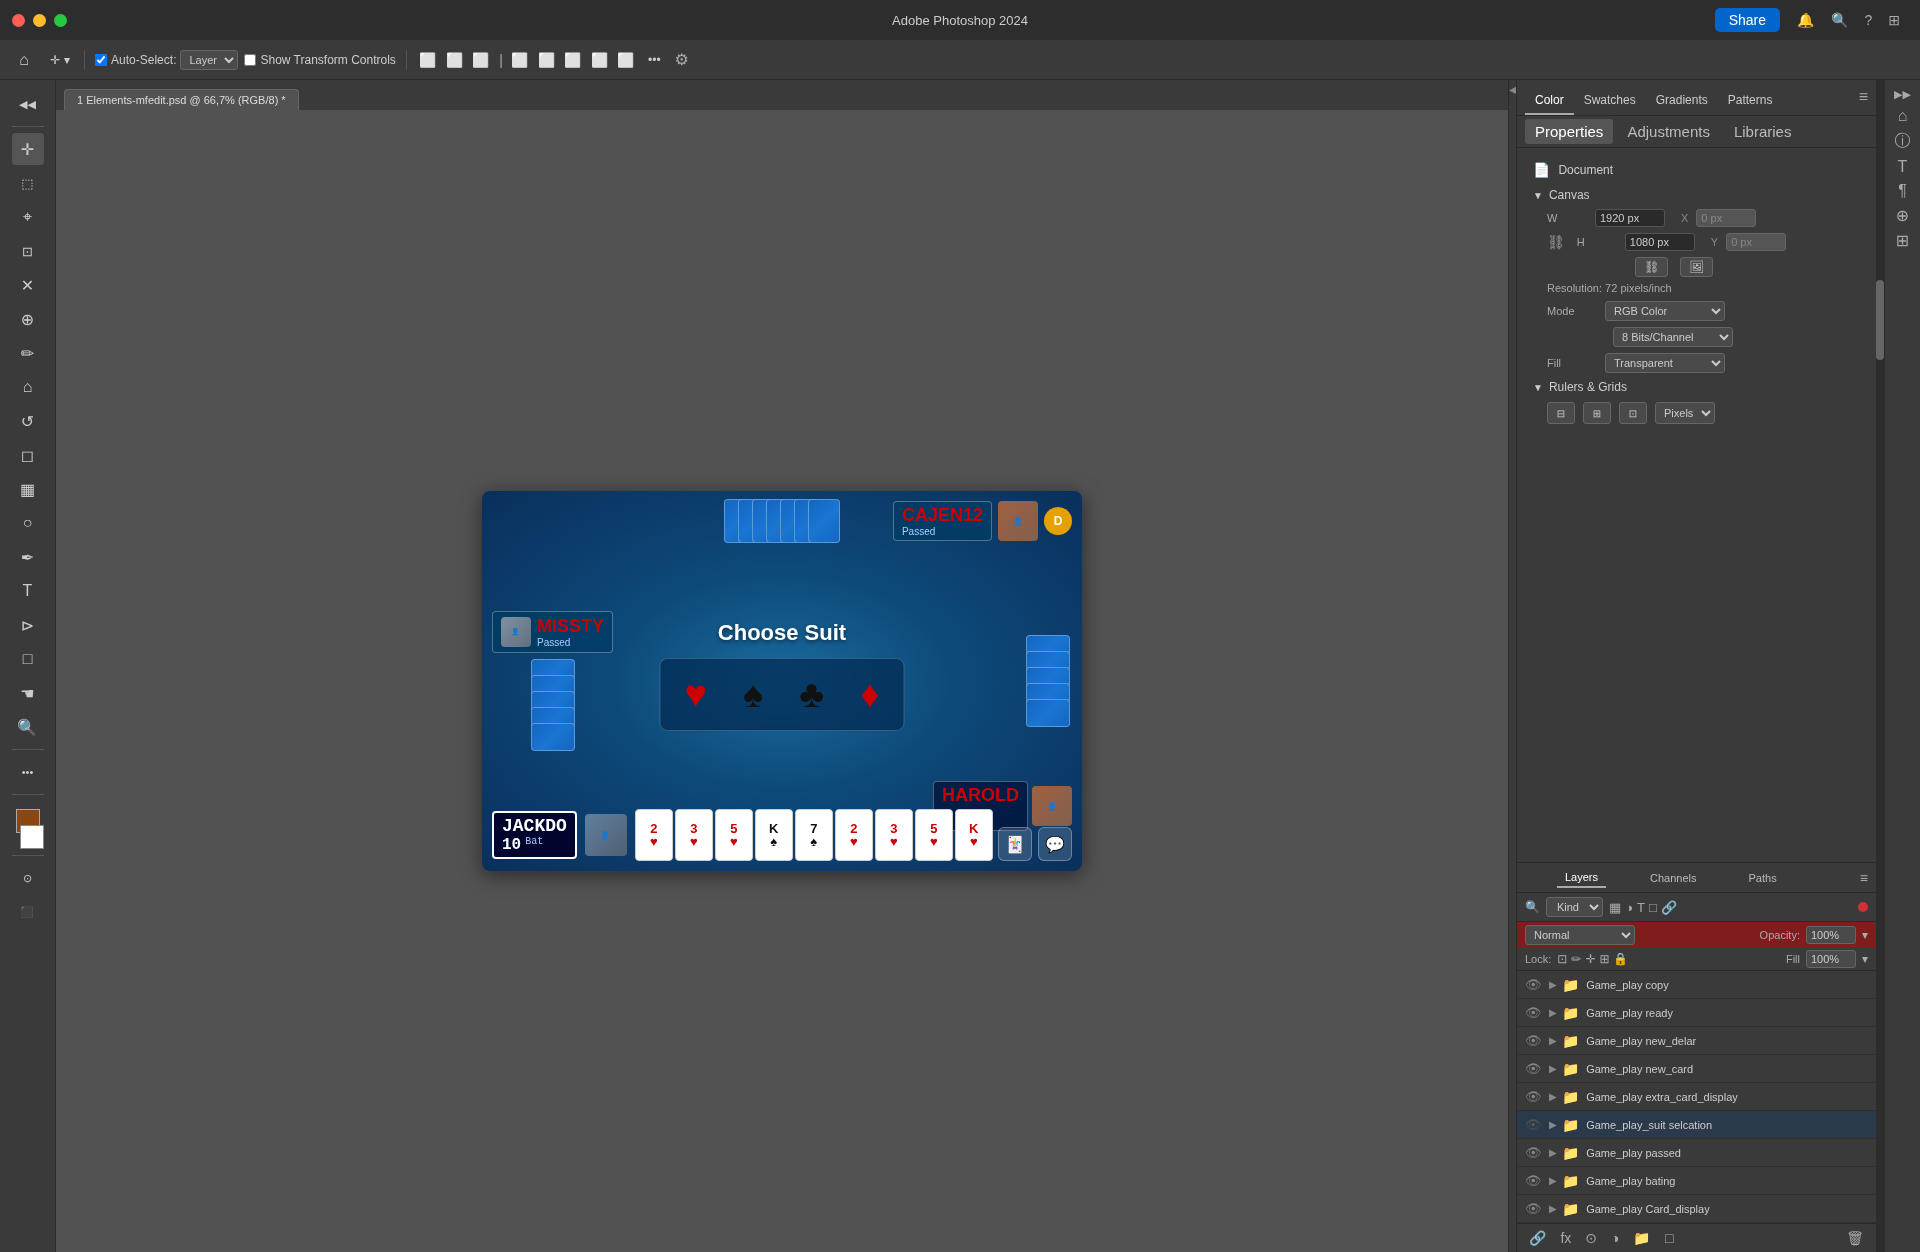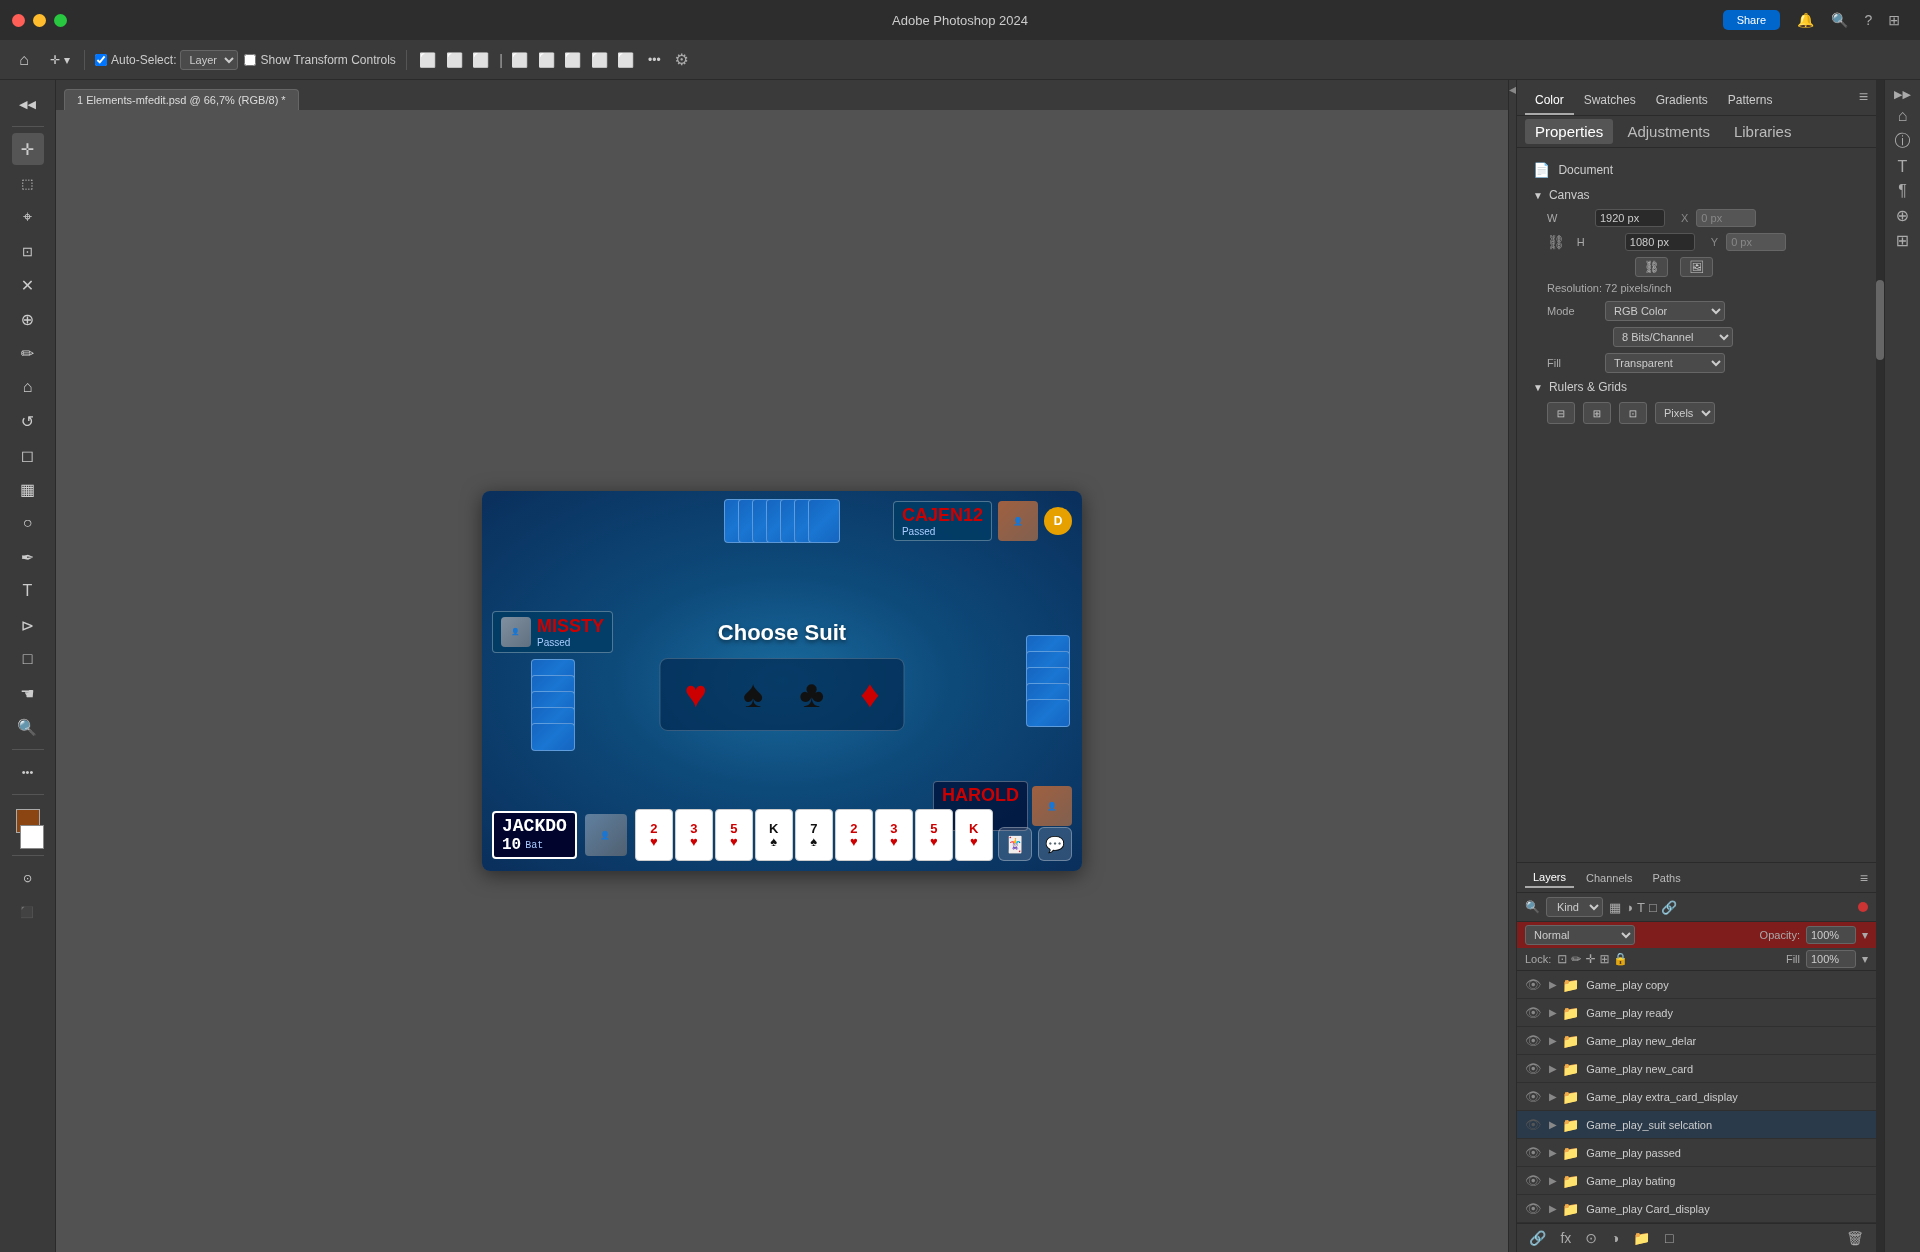--- a/index.html
+++ b/index.html
@@ -19,21 +19,21 @@
     .tl-red { background: #ff5f57; }
     .tl-yellow { background: #ffbd2e; }
     .tl-green { background: #28c840; }
     .titlebar-title {
       position: absolute; left: 50%; transform: translateX(-50%);
       color: #cccccc; font-size: 13px;
     }
     .titlebar-share {
       position: absolute; right: 140px;
       background: #0066cc; color: white; border: none; border-radius: 5px;
-      padding: 4px 14px; font-size: 11px; cursor: pointer;
+      padding: 4px 14px; font-size: 14px; cursor: pointer;
     }
     .titlebar-icons { position: absolute; right: 20px; display: flex; gap: 16px; align-items: center; }
     .titlebar-icon { color: #aaa; font-size: 14px; cursor: pointer; }
 
     
     .toolbar {
       background: #3a3a3a;
       height: 40px;
       display: flex;
       align-items: center;
@@ -422,21 +422,21 @@
     }
     .ruler-select { background: #4a4a4a; border: 1px solid #666; border-radius: 3px; color: #ccc; font-size: 11px; padding: 2px 4px; }
 
     
     .layers-panel { border-top: 1px solid #2a2a2a; }
     .layers-tabs {
       display: flex; background: #3a3a3a; padding: 0 8px;
       height: 30px; align-items: center; gap: 4px;
       border-bottom: 1px solid #2a2a2a; position: relative;
     }
-    .layers-tab { color: #bbb; font-size: 11px; padding: 3px 8px; cursor: pointer; }
+    .layers-tab { color: #bbb; font-size: 11px; padding: 3px 8px; cursor: pointer; margin-left: 32px; }
     .layers-tab.active { color: white; border-bottom: 2px solid #aaa; }
     .layers-menu { position: absolute; right: 8px; color: #aaa; font-size: 14px; cursor: pointer; }
 
     .layers-toolbar {
       display: flex; align-items: center; padding: 4px 8px; gap: 6px;
       background: #3a3a3a; border-bottom: 1px solid #2a2a2a;
     }
     .kind-select { background: #4a4a4a; border: 1px solid #666; border-radius: 3px; color: #ccc; font-size: 11px; padding: 2px 6px; }
     .layers-filter-icons { display: flex; gap: 4px; }
     .lf-icon { color: #aaa; font-size: 13px; cursor: pointer; }
@@ -656,21 +656,21 @@
             </div>
           </div>
           <div class="player-avatar" style="width:40px;height:40px;background:linear-gradient(135deg,#a06040,#806050);">
             <span style="font-size:8px;">👤</span>
           </div>
         </div>
 
         <div class="player-bottom">
           <div class="player-info-box" style="background:rgba(0,0,40,0.9);border:2px solid white;font-family:Liberation Mono, monospace;">
             <div class="player-name" style="color:white;">JACKDO</div>
-            <div style="display:flex;gap:4px;align-items:center;">
+            <div style="display:flex;gap:4px;">
               <span style="color:white;font-size:16px;font-weight:bold;">10</span>
               <span style="color:#aaccff;font-size:10px;">Bat</span>
             </div>
           </div>
           <div class="player-avatar" style="width:42px;height:42px;background:linear-gradient(135deg,#6080a0,#506070);">
             <span style="font-size:8px;">👤</span>
           </div>
 
           <div class="hand-cards">
             <div class="hand-card card-red">

